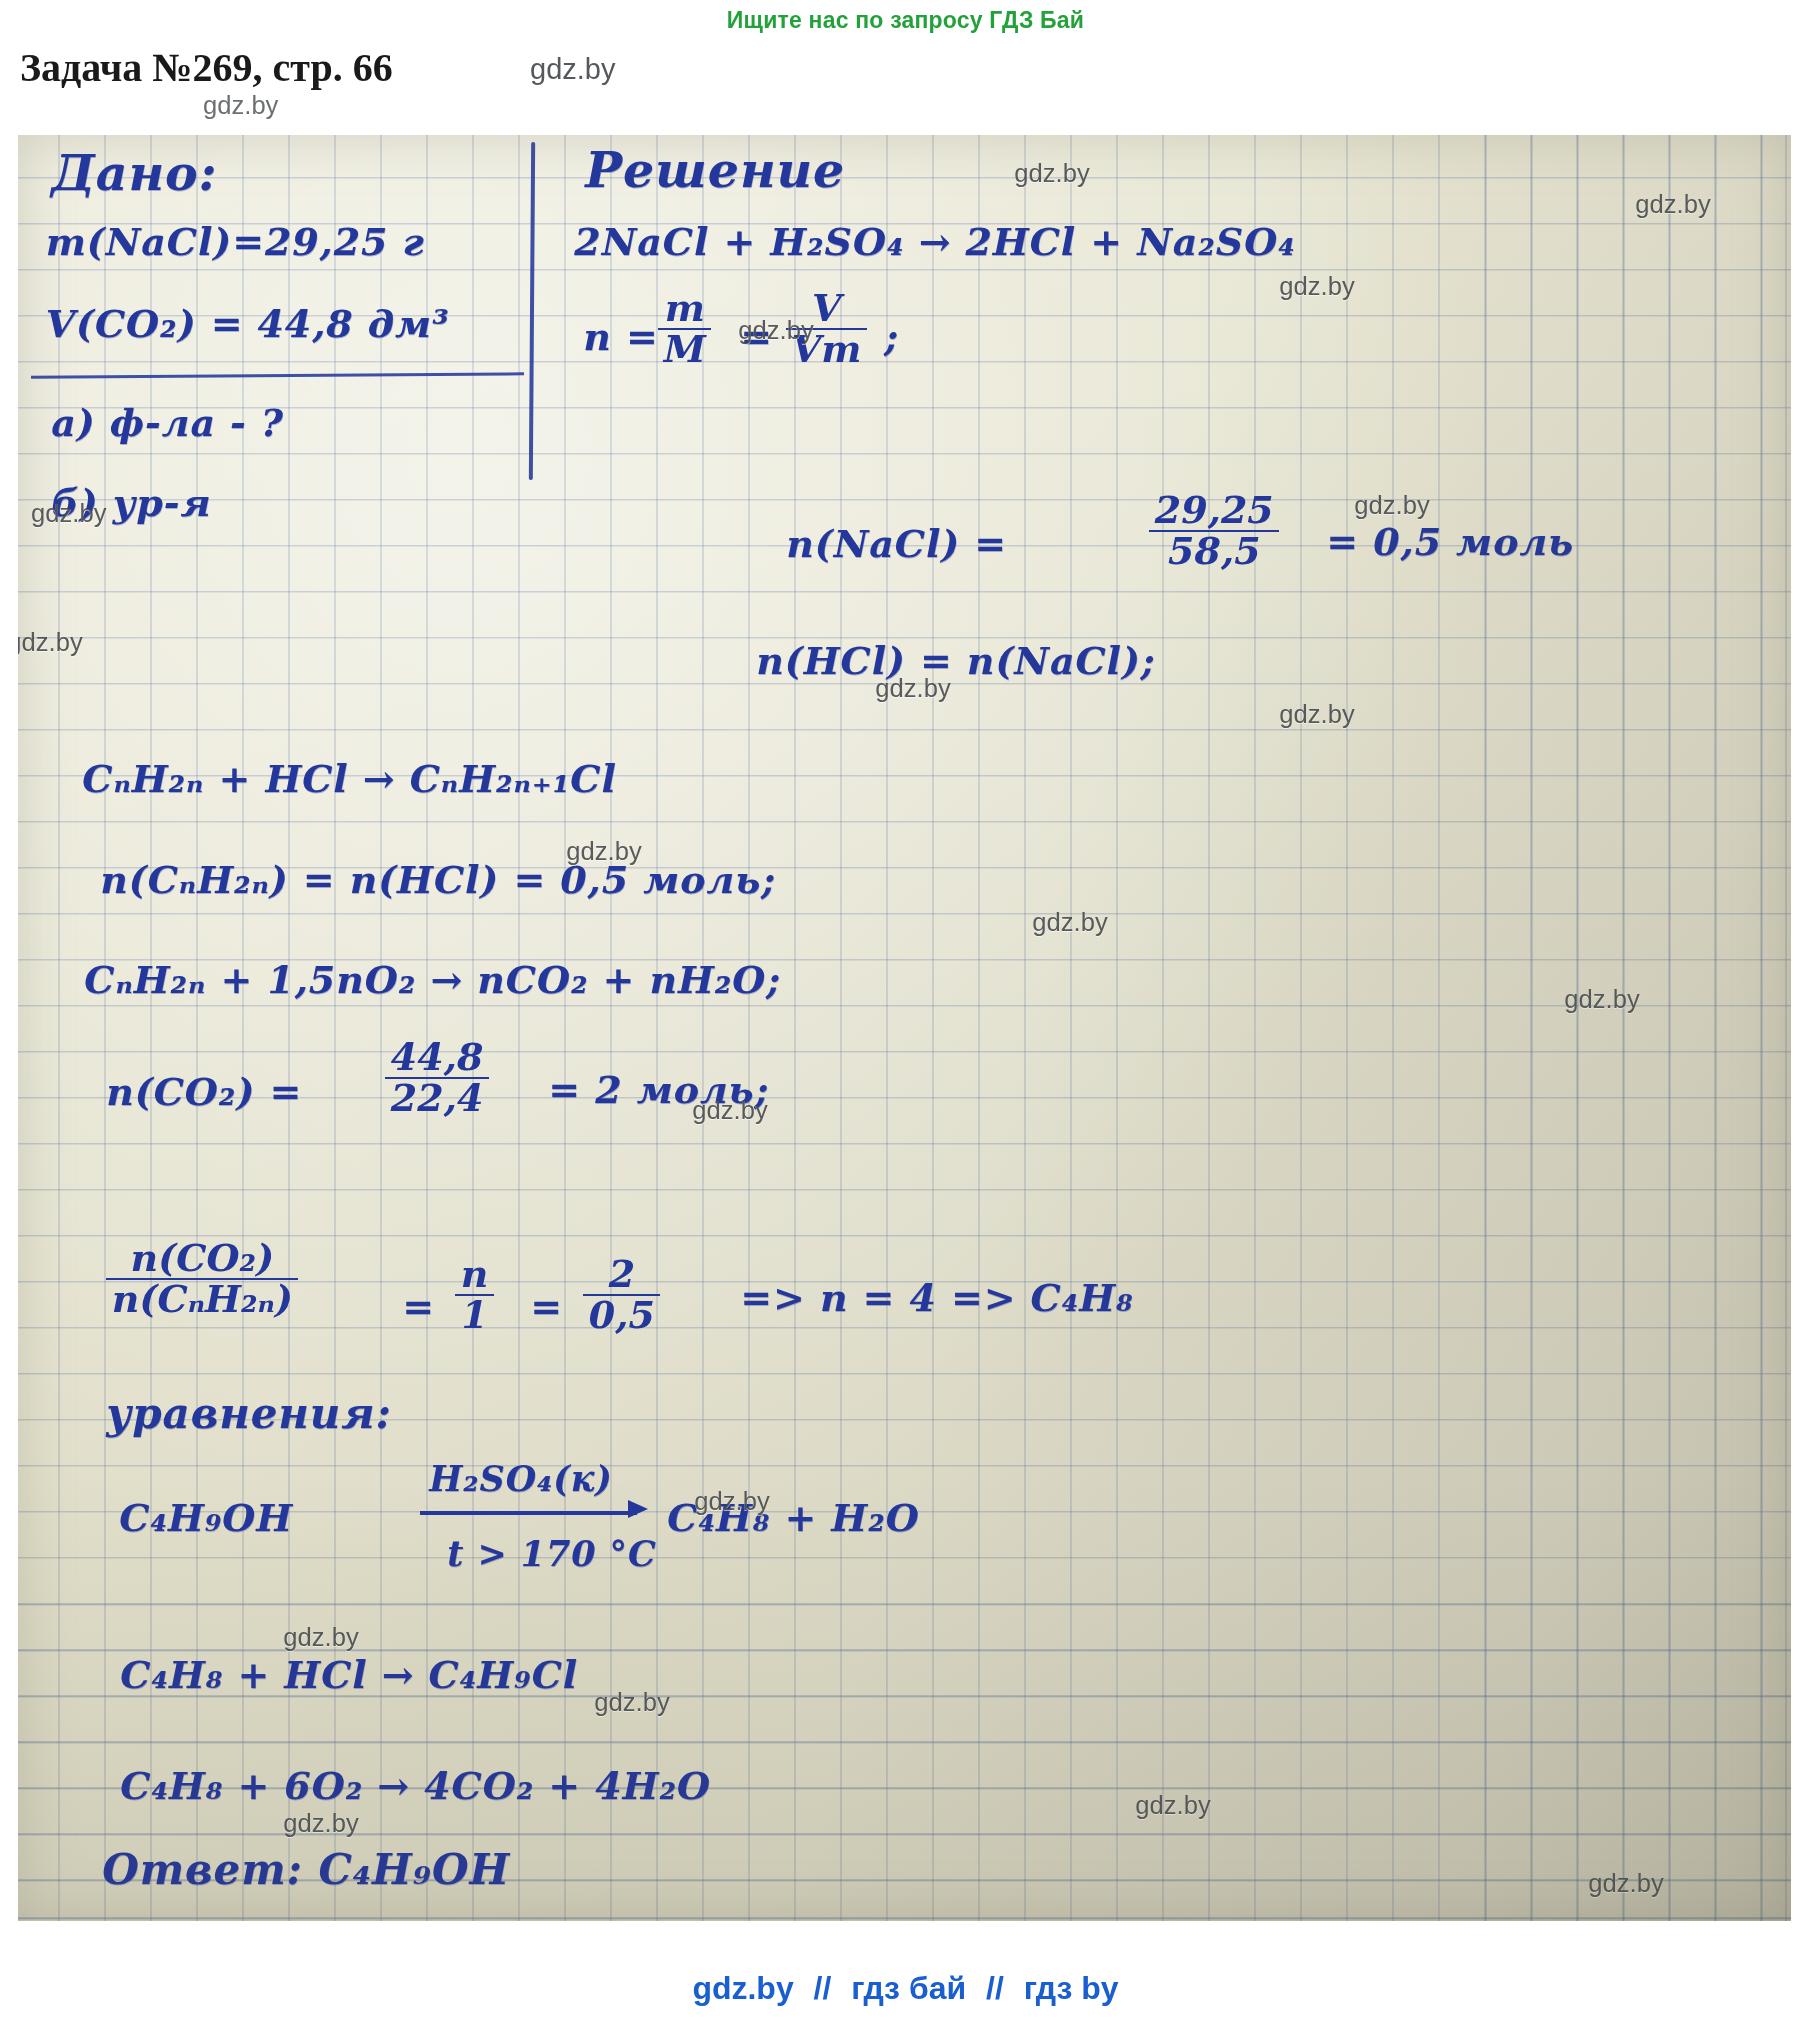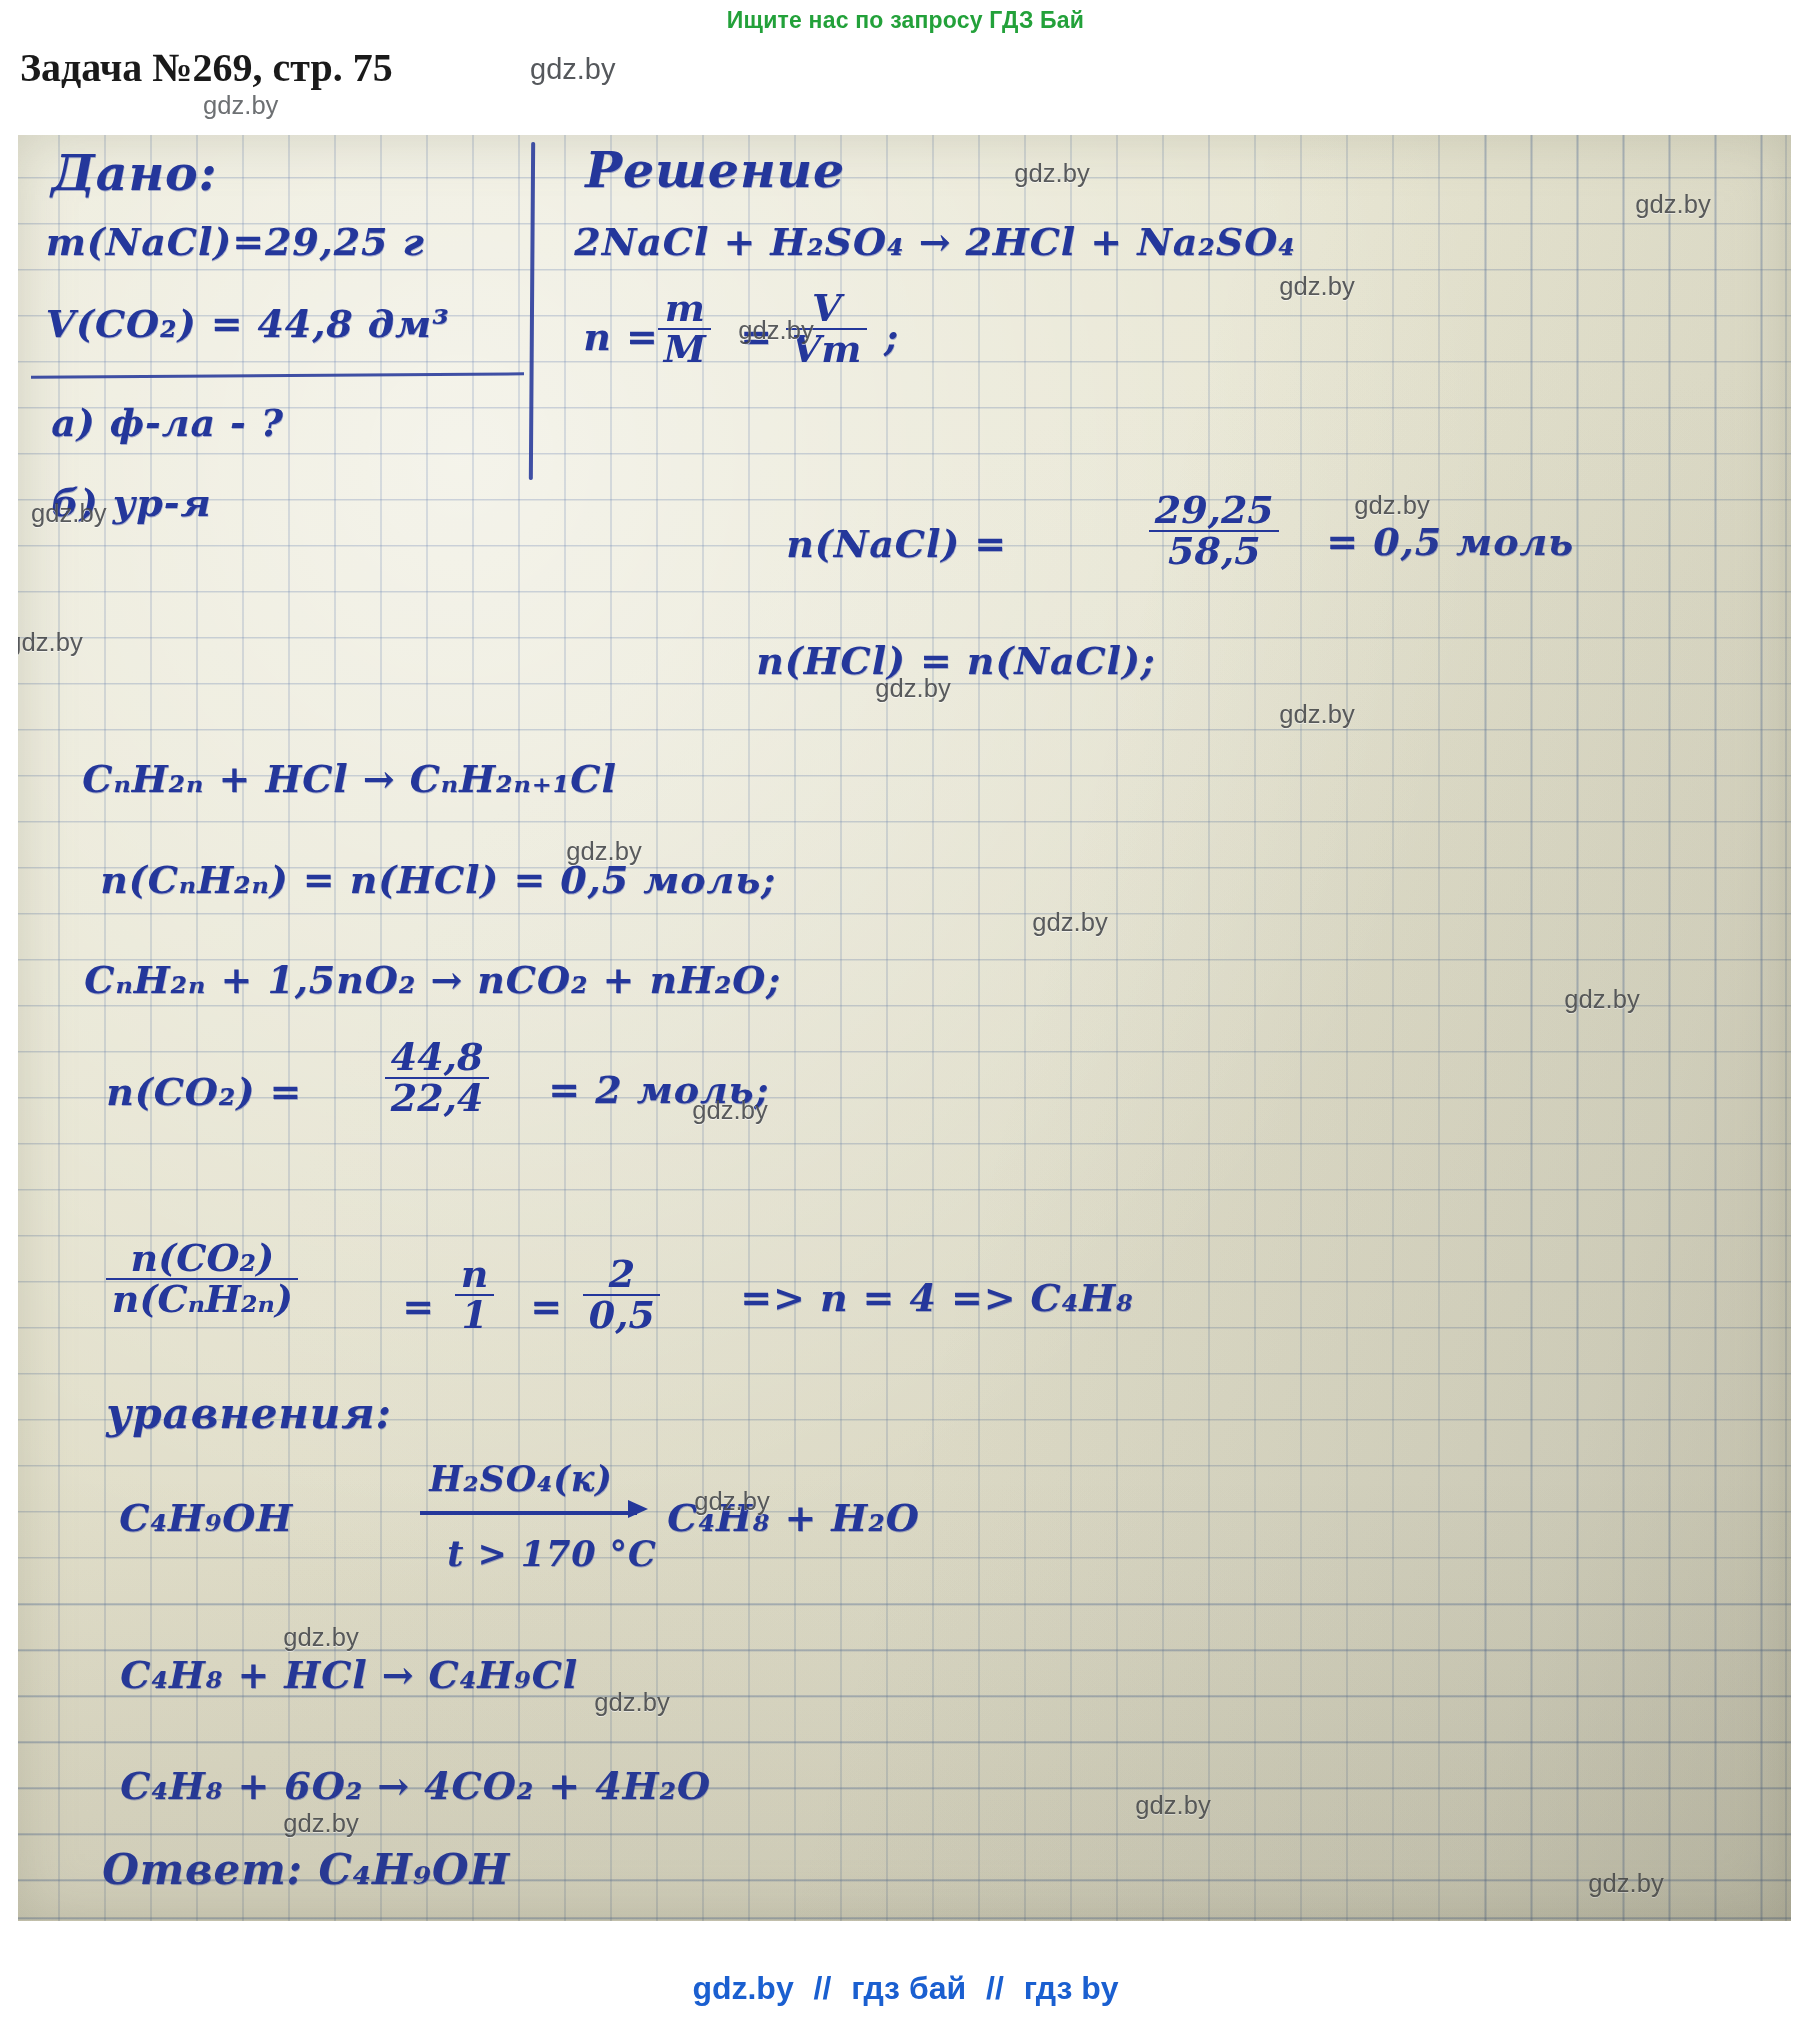--- a/index.html
+++ b/index.html
@@ -160,21 +160,21 @@
     pointer-events: none;
   }
 </style>
 </head>
 <body>
 
 <div class="page">
 
   <div class="top-banner">Ищите нас по запросу ГДЗ Бай</div>
 
-  <div class="title">Задача №269, стр. 75</div>
+  <div class="title">Задача №269, стр. 66</div>
   <div class="title-wm">gdz.by</div>
   <div class="title-wm2">gdz.by</div>
 
   <div class="photo">
     <div class="grid"></div>
 
     <div class="divider"></div>
     <div class="hline"></div>
 
     <div class="hw s1" style="left:33px; top:9.1px; font-size:49px;">Дано:</div>

